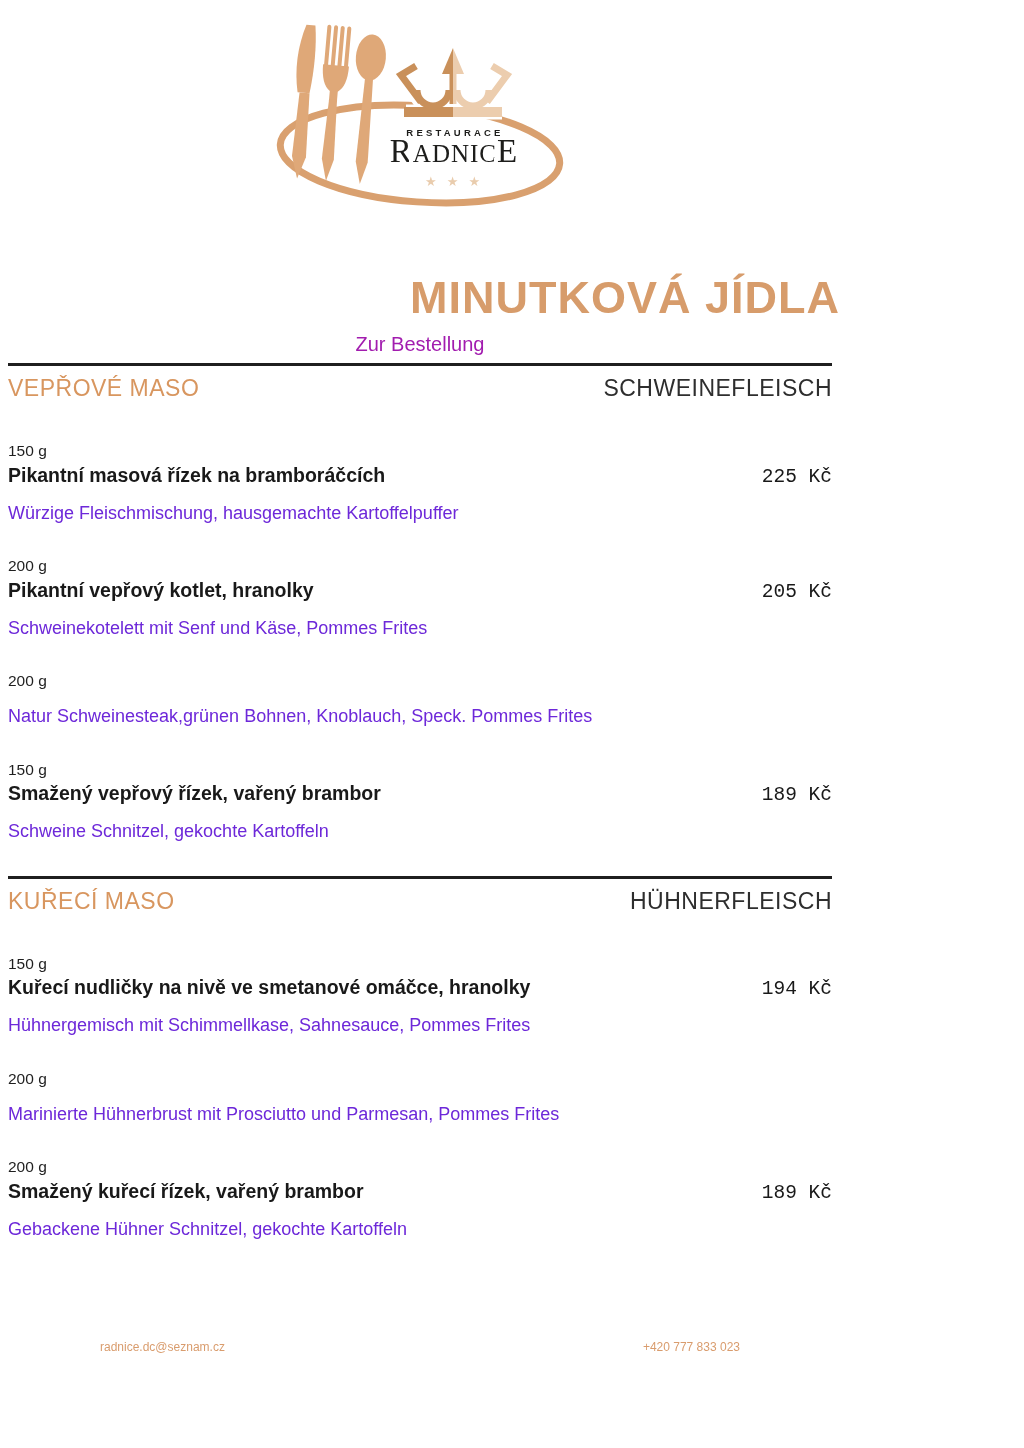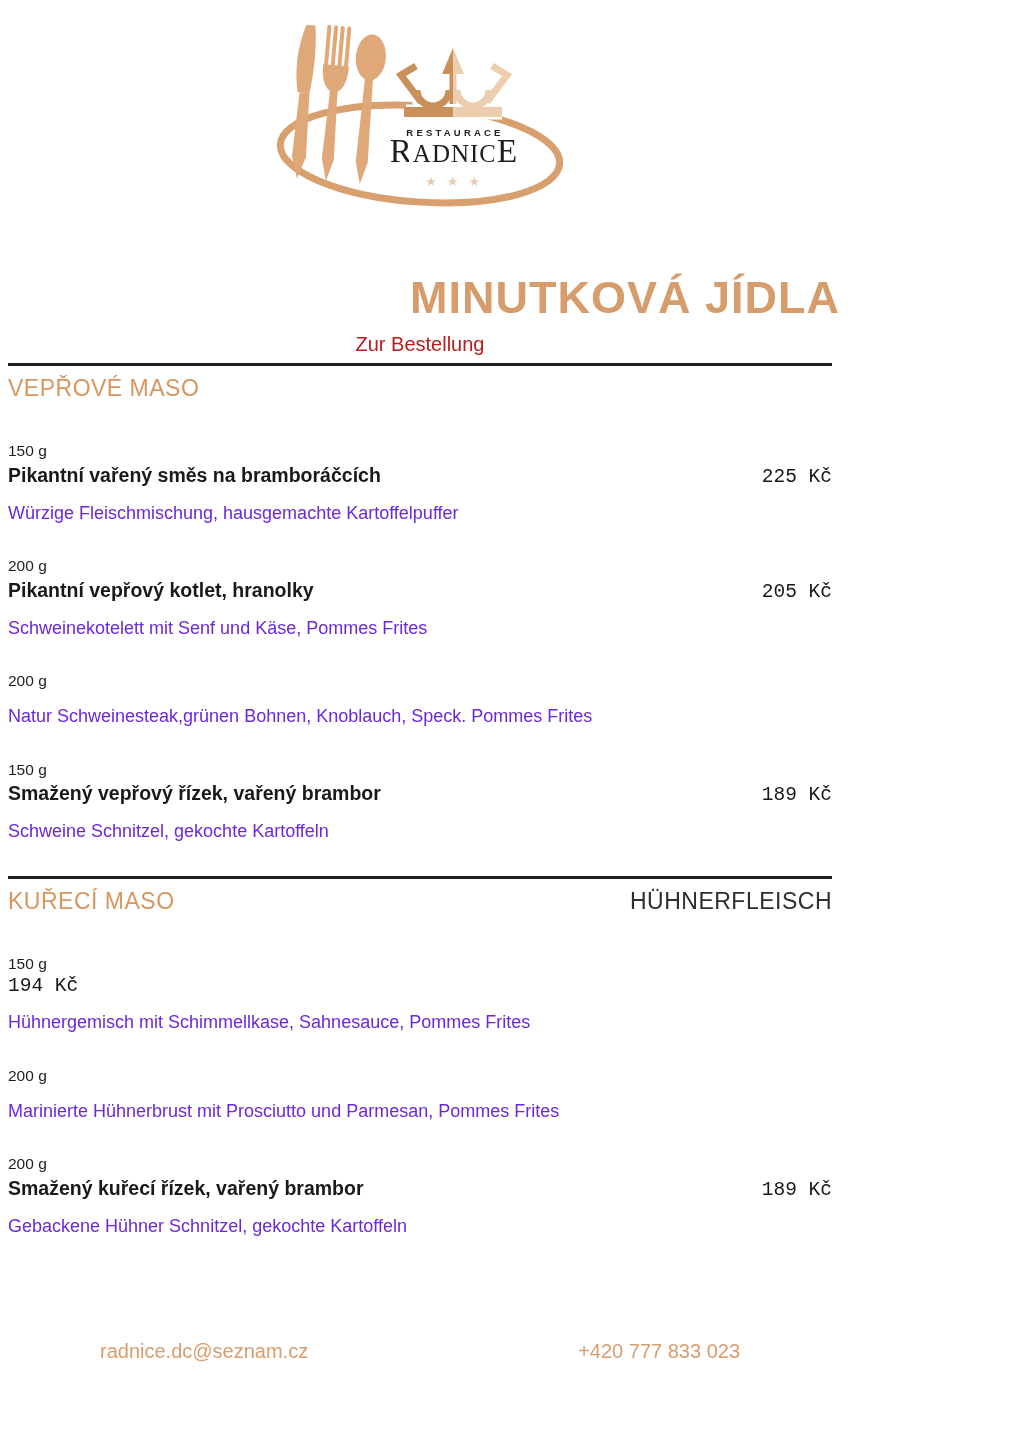--- a/index.html
+++ b/index.html
@@ -23,21 +23,21 @@
     font-size: 45px;
     font-weight: 800;
     letter-spacing: 1px;
     color: #D79C6B;
   }
   .menu-subtitle {
     margin-top: 9px;
     text-align: center;
     font-size: 20px;
     font-weight: 500;
-    color: #b91c1c;
+    color: #a21caf;
   }
 
   .content { width: 824px; margin: 0 auto; }
 
   .rule {
     border: none;
     border-top: 3px solid #1f1f1f;
     margin: 7px 0 0 0;
   }
 
@@ -77,21 +77,21 @@
   .item-desc { margin-top: 15px; font-size: 18px; color: #6d28d9; line-height: 1.2; }
 
   
   .footer {
     position: absolute;
     left: 100px;
     right: 100px;
     top: 1340px;
     display: flex;
     justify-content: space-between;
-    font-size: 20px;
+    font-size: 12px;
     color: #D99C6D;
   }
 </style>
 </head>
 <body>
 
 <div class="page">
 
   <div class="logo-wrap">
     <svg width="300" height="198" viewBox="0 0 300 198">
@@ -170,27 +170,28 @@
 
   <div class="menu-title">MINUTKOVÁ JÍDLA</div>
   <div class="menu-subtitle">Zur Bestellung</div>
 
   <div class="content">
 
     <div class="section">
       <hr class="rule">
       <div class="sec-head">
         <span class="sec-cz">VEPŘOVÉ MASO</span>
+        <span class="sec-de">SCHWEINEFLEISCH</span>
       </div>
       <div class="items">
 
         <div class="item">
           <div class="item-weight">150 g</div>
           <div class="item-row">
-            <span class="item-name">Pikantní vařený směs na bramboráčcích</span>
+            <span class="item-name">Pikantní masová řízek na bramboráčcích</span>
             <span class="item-price">225 Kč</span>
           </div>
           <div class="item-desc">Würzige Fleischmischung, hausgemachte Kartoffelpuffer</div>
         </div>
 
         <div class="item">
           <div class="item-weight">200 g</div>
           <div class="item-row">
             <span class="item-name">Pikantní vepřový kotlet, hranolky</span>
             <span class="item-price">205 Kč</span>
@@ -219,20 +220,21 @@
       <hr class="rule">
       <div class="sec-head">
         <span class="sec-cz">KUŘECÍ MASO</span>
         <span class="sec-de">HÜHNERFLEISCH</span>
       </div>
       <div class="items">
 
         <div class="item">
           <div class="item-weight">150 g</div>
           <div class="item-row">
+            <span class="item-name">Kuřecí nudličky na nivě ve smetanové omáčce, hranolky</span>
             <span class="item-price">194 Kč</span>
           </div>
           <div class="item-desc">Hühnergemisch mit Schimmellkase, Sahnesauce, Pommes Frites</div>
         </div>
 
         <div class="item">
           <div class="item-weight">200 g</div>
           <div class="item-desc">Marinierte Hühnerbrust mit Prosciutto und Parmesan, Pommes Frites</div>
         </div>
 

